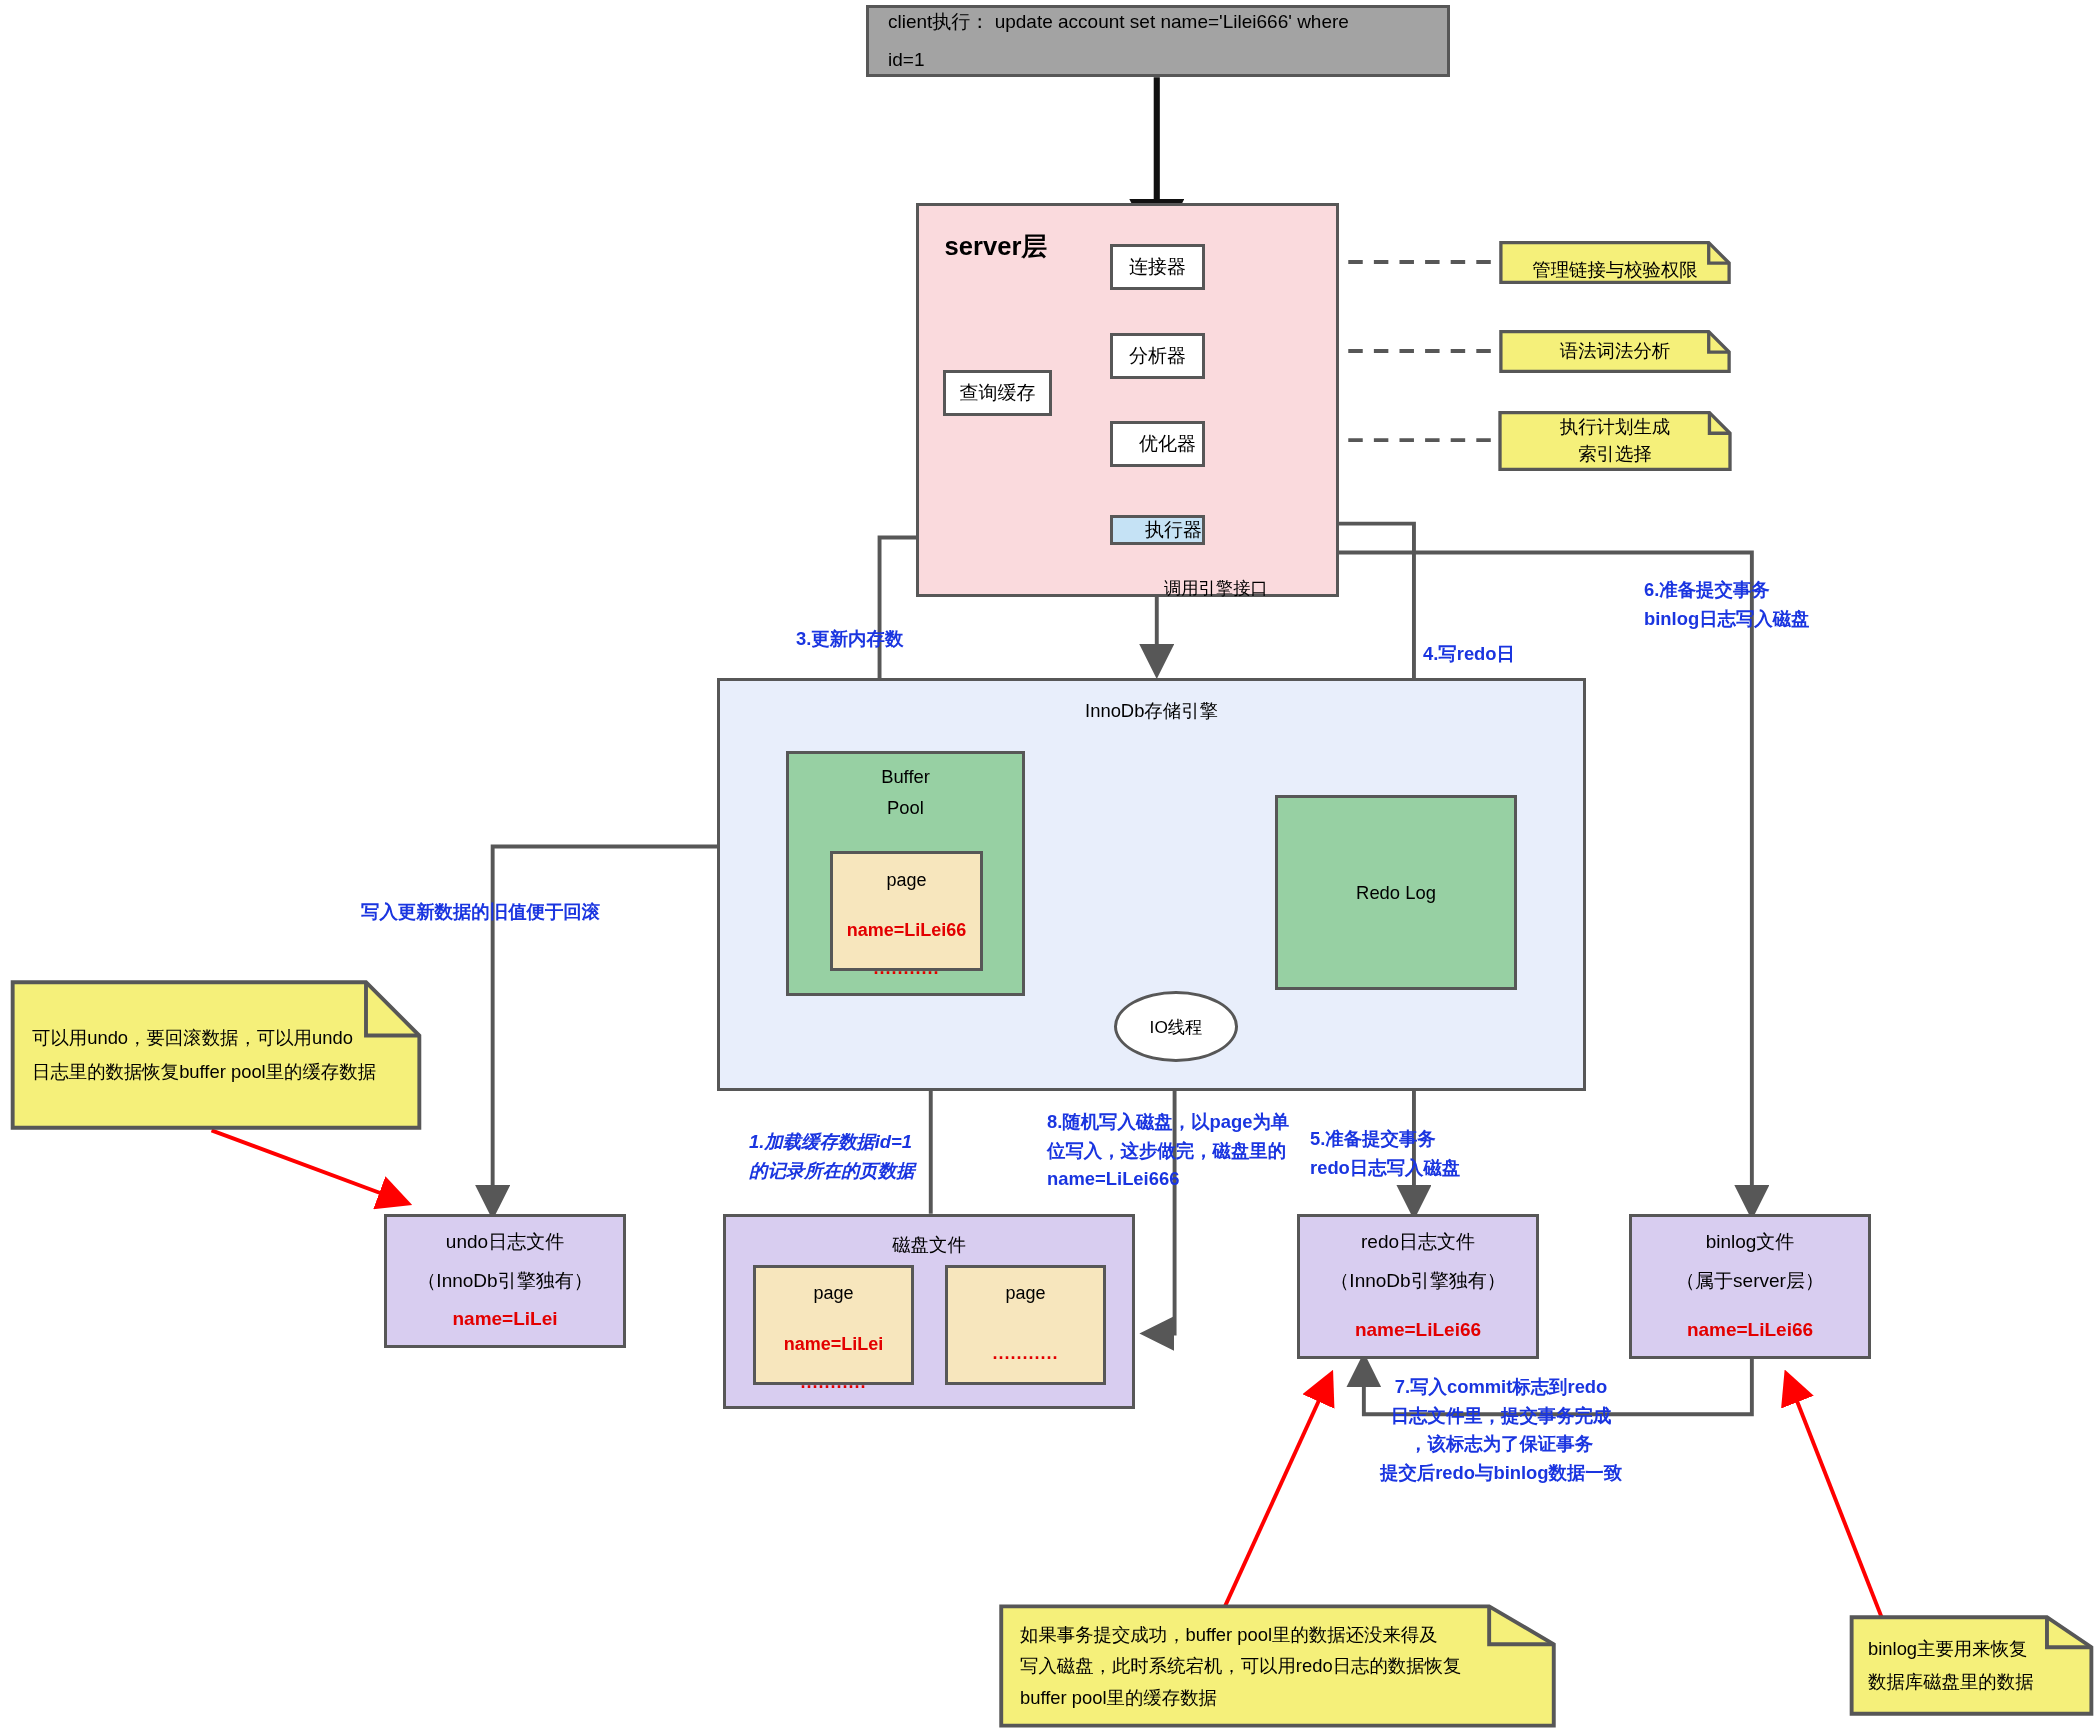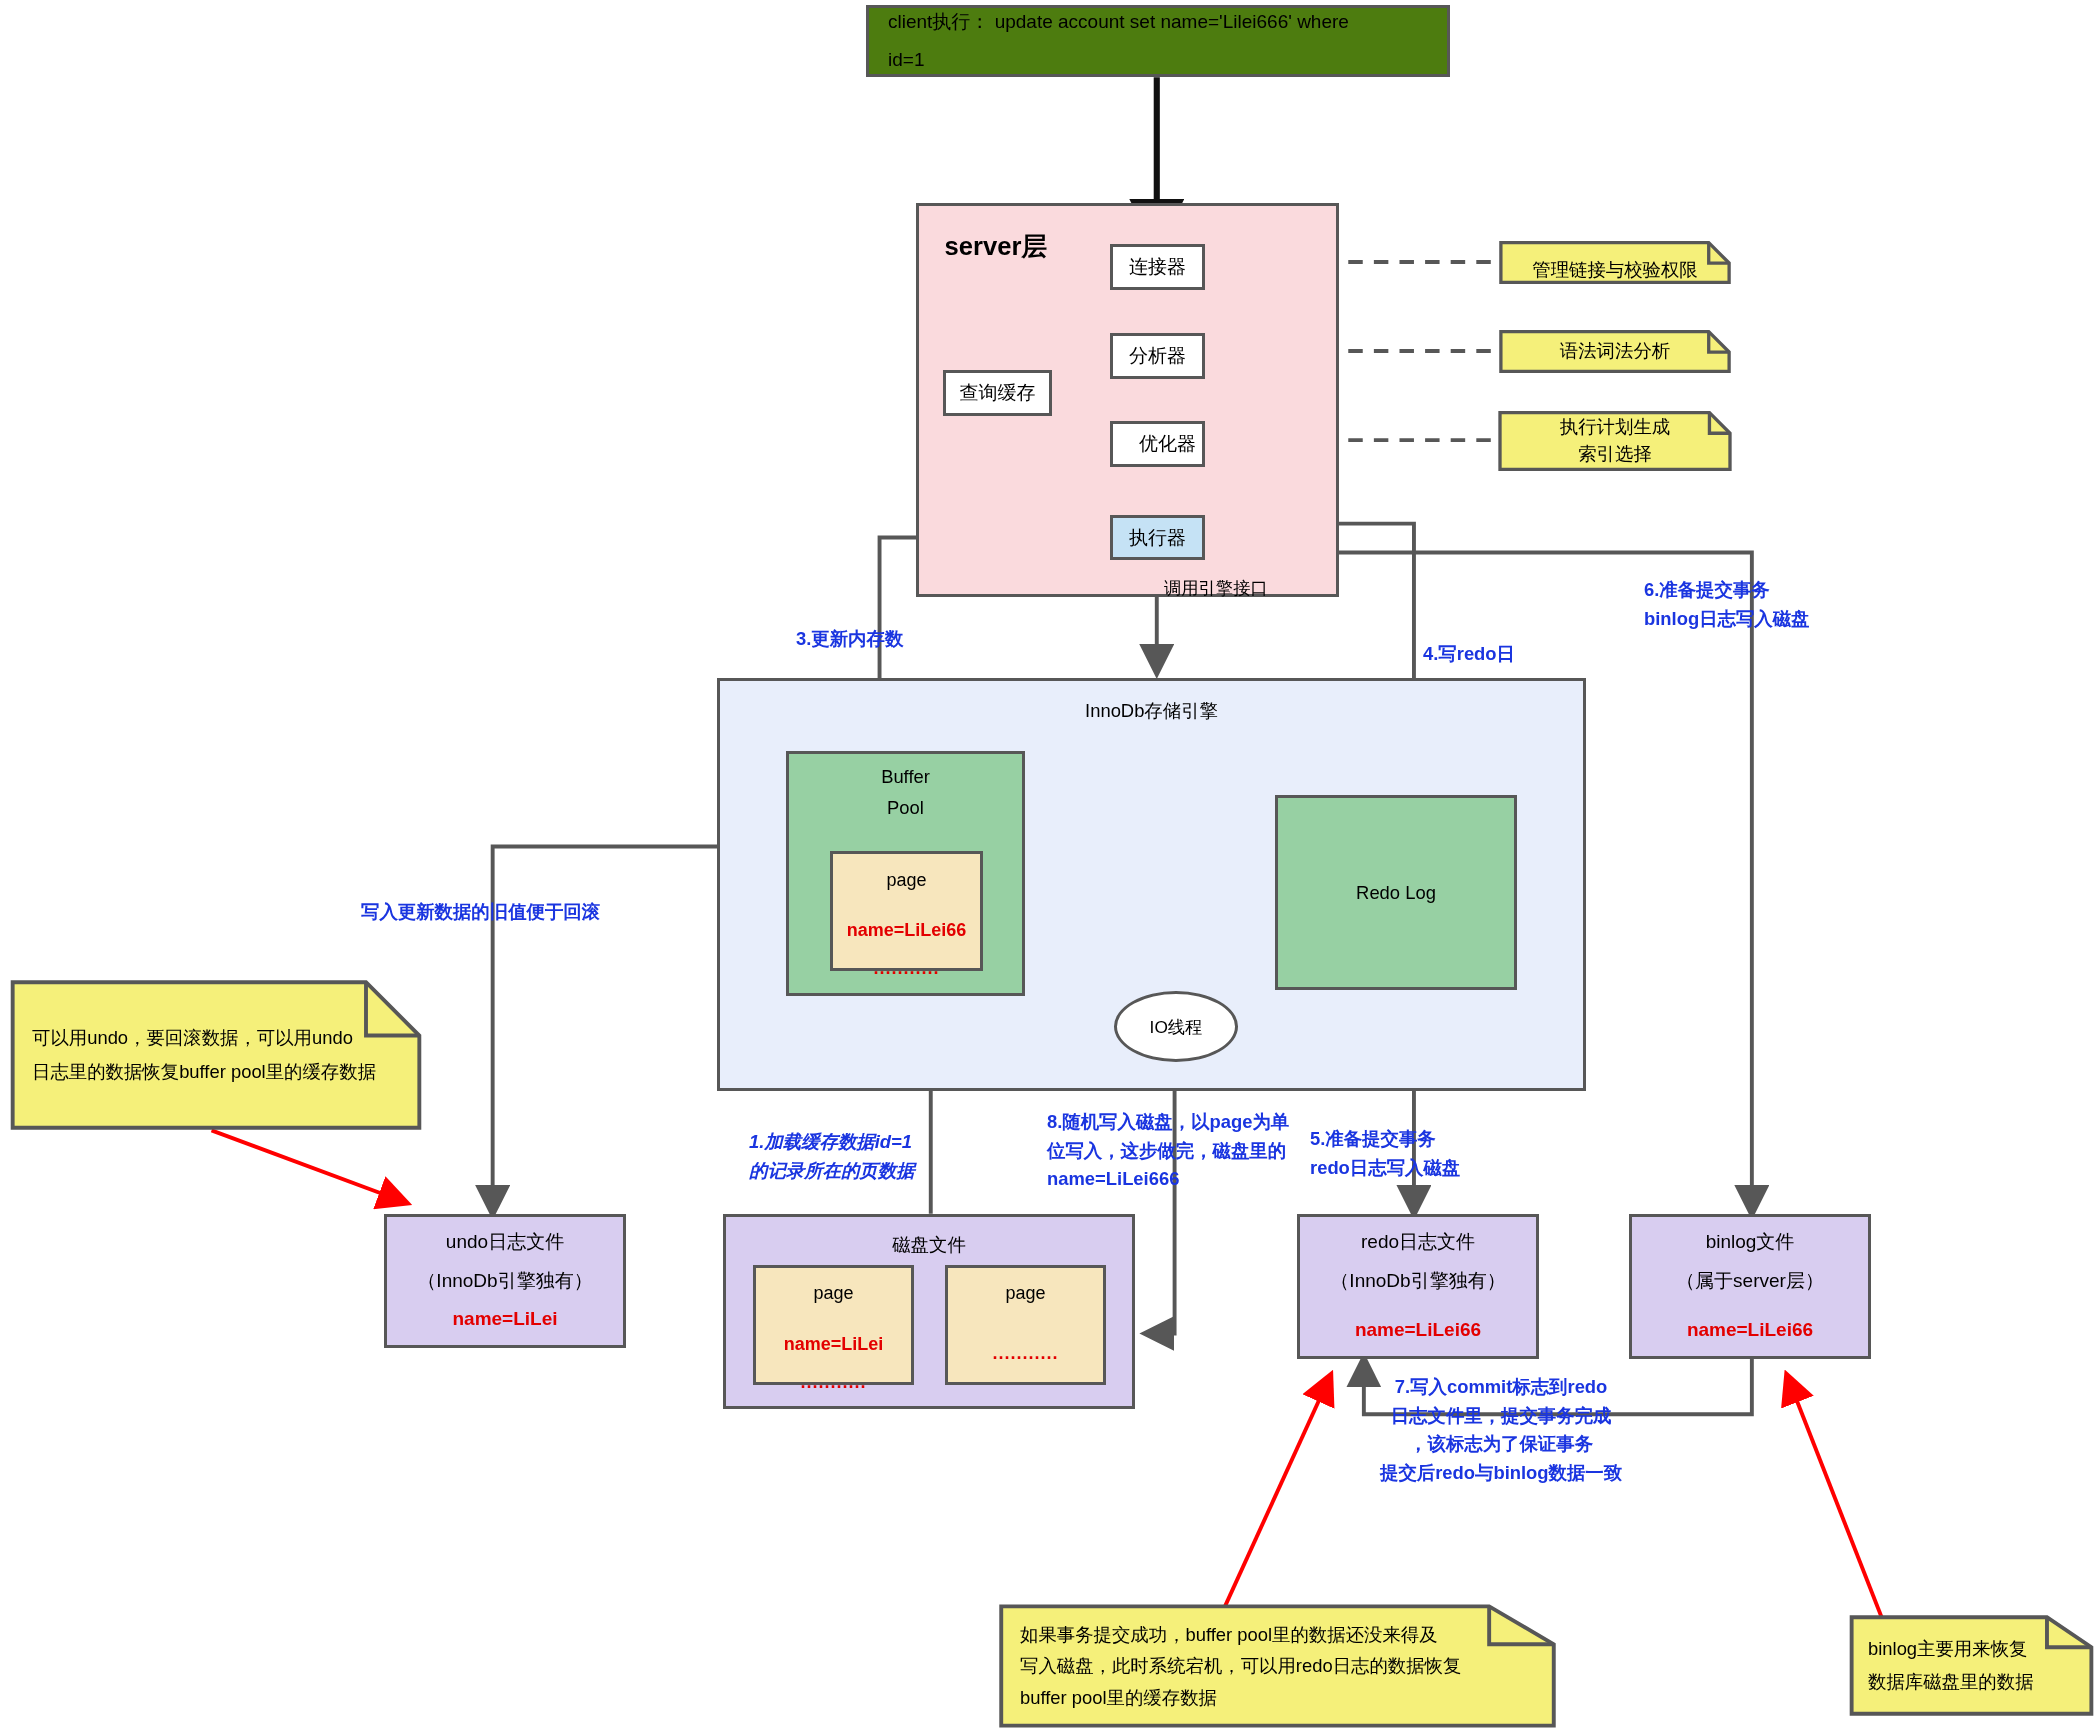--- a/index.html
+++ b/index.html
@@ -10,21 +10,21 @@
        text-align:center;color:#000;}
   .lbl{position:absolute;box-sizing:border-box;color:#1a35e0;font-weight:bold;
        font-size:18.4px;line-height:1.55;white-space:pre-line;}
   .red{color:#e30000;font-weight:bold;}
   .svgl{position:absolute;left:0;top:0;width:2097px;height:1733px;overflow:visible;}
   .note{position:absolute;box-sizing:border-box;font-size:18.4px;line-height:1.85;
         color:#000;text-align:left;}
   .note .inner{position:absolute;left:0;top:0;right:0;bottom:0;padding:19px 22px;
         display:flex;flex-direction:column;justify-content:center;}
   .notecenter .inner{text-align:center;align-items:center;}
-  .sqlbox{background:#4d7c0f;font-size:19px;line-height:2.0;align-items:flex-start;
+  .sqlbox{background:#a3a3a3;font-size:19px;line-height:2.0;align-items:flex-start;
           justify-content:center;padding:10px 19px;text-align:right;}
   .serverlayer{background:#fadadd;align-items:flex-start;justify-content:flex-start;}
   .serverlayer .title{font-size:25.6px;font-weight:bold;margin:23.4px 0 0 25.6px;}
   .white{background:#ffffff;font-size:19px;}
   .exec{background:#c5e2f5;font-size:19px;}
   .innodb{background:#e8eefb;align-items:center;justify-content:flex-start;}
   .innodb .title{font-size:18.4px;margin-top:16.7px;}
   .green{background:#97d0a3;font-size:18.4px;}
   .page{background:#f7e6bd;font-size:18px;line-height:2.1;}
   .purple{background:#d8cdf0;font-size:19px;line-height:2.05;justify-content:center;}
@@ -110,21 +110,21 @@
   </div>
   <div class="box white" style="left:943px;top:370px;width:109px;height:46px;">
     <span>查询缓存</span>
   </div>
   <div class="box white" style="left:1110px;top:333px;width:95px;height:46px;">
     <span>分析器</span>
   </div>
   <div class="box white" style="left:1110px;top:421px;width:95px;height:46px;padding-left:20px;">
     <span>优化器</span>
   </div>
-  <div class="box exec" style="left:1110px;top:515px;width:95px;height:45px;">
+  <div class="box exec" style="left:1110px;top:515px;width:95px;height:30px;align-items:flex-end;">
     <span>执行器</span>
   </div>
   <div class="iface" style="left:1164px;top:576px;">调用引擎接口</div>
 
   <div class="note notecenter" style="left:1498px;top:241px;width:234px;height:59px;">
     <svg width="234" height="43" style="position:absolute;left:0;top:0;" viewBox="0 0 420 78">
       <path d="M3,3 L380,3 L417,40 L417,75 L3,75 Z" fill="#f5f07a" stroke="#575757" stroke-width="6"></path>
       <path d="M380,3 L380,40 L417,40" fill="none" stroke="#575757" stroke-width="6"></path>
     </svg>
     <div class="inner">

